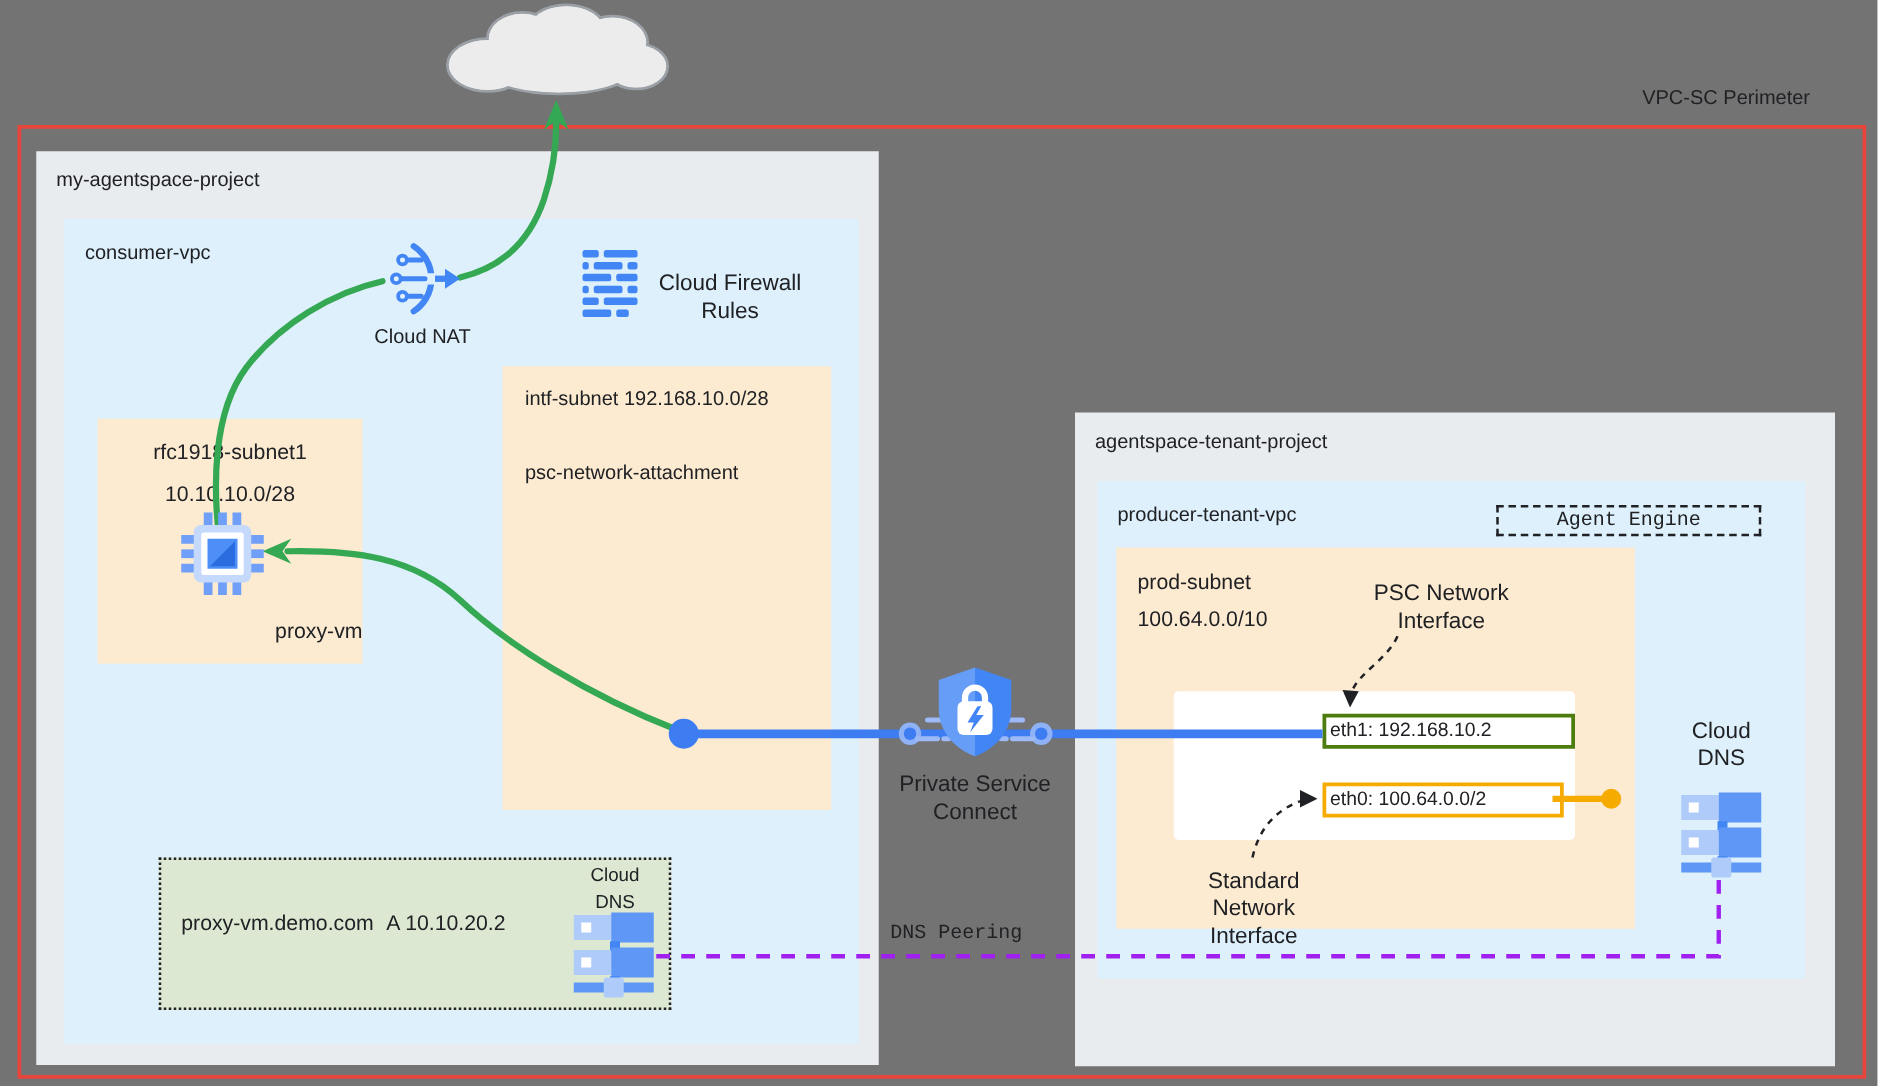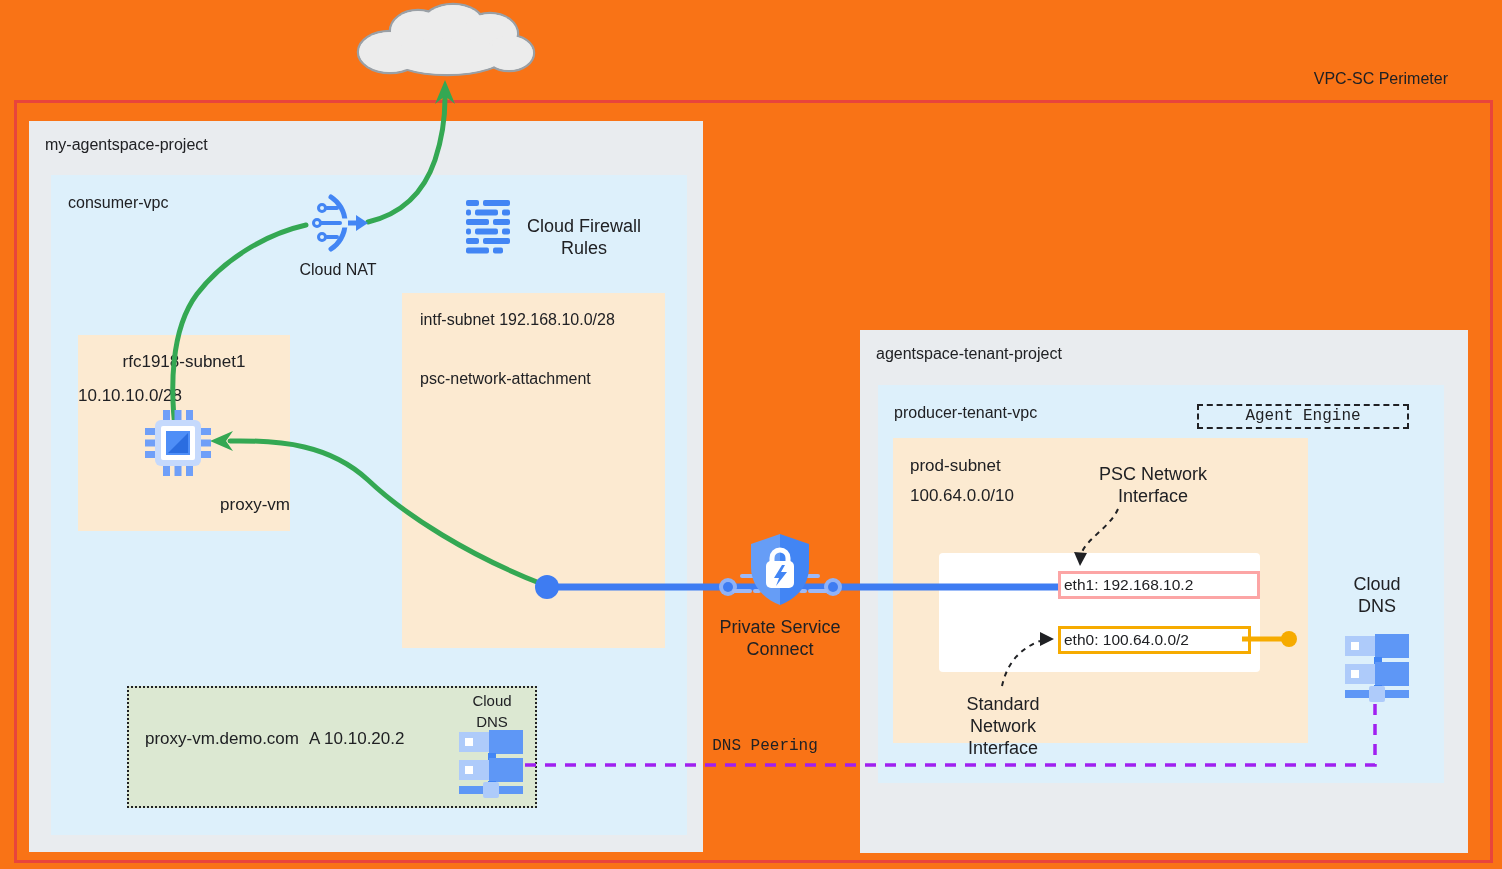--- a/index.html
+++ b/index.html
@@ -1,54 +1,54 @@
 <!DOCTYPE html>
 <html><head>
 <meta charset="utf-8">
 <style>
   html,body{margin:0;padding:0;background:#ffffff;}
   body{font-family:"Liberation Sans","DejaVu Sans",sans-serif;color:#202124;}
-  #canvas{position:relative;width:1502px;height:869px;background:#f97316;overflow:hidden;}
+  #canvas{position:relative;width:1502px;height:869px;background:#737373;overflow:hidden;}
   .box{position:absolute;box-sizing:border-box;}
   .lbl{position:absolute;font-size:16px;color:#202124;white-space:nowrap;}
   .lbl2{position:absolute;font-size:18px;color:#202124;text-align:center;line-height:22px;}
   #perimeter{left:14px;top:100px;width:1479px;height:763px;border:3px solid #e8453c;background:transparent;}
   #perimeter-label{left:1283px;top:70px;width:165px;font-size:16px;text-align:right;}
   #proj-left{left:29px;top:121px;width:674px;height:731px;background:#e9ecef;}
   #proj-left-label{left:45px;top:136px;}
   #consumer-vpc{left:51px;top:175px;width:636px;height:660px;background:#ddf0fb;}
   #consumer-vpc-label{left:68px;top:194px;}
   #nat-label{left:278px;top:261px;width:120px;text-align:center;}
   #firewall-label{left:520px;top:215px;width:128px;}
   #intf-subnet{left:402px;top:293px;width:263px;height:355px;background:#fcead1;}
   #intf-line1{left:420px;top:311px;}
   #intf-line2{left:420px;top:370px;}
   #rfc-subnet{left:78px;top:335px;width:212px;height:196px;background:#fcead1;}
   #rfc-name{left:78px;top:352px;width:212px;text-align:center;font-size:17px;}
-  #rfc-cidr{left:78px;top:386px;width:212px;font-size:17px;}
+  #rfc-cidr{left:78px;top:386px;width:212px;text-align:center;font-size:17px;}
   #proxy-vm-label{left:78px;top:495px;width:212px;text-align:right;font-size:17px;}
   #dns-zone{left:127px;top:686px;width:410px;height:122px;background:#dce8d2;border:2px dotted #202124;}
   #dns-record{left:145px;top:729px;font-size:17px;}
   #dns-record .gap{display:inline-block;width:10px;}
   #dns-zone-label{left:460px;top:690px;width:64px;font-size:15px;line-height:21px;}
   #psc-label{left:714px;top:616px;width:132px;}
   #dns-peering-label{left:705px;top:737px;width:120px;font-size:16px;text-align:center;font-family:Liberation Mono, monospace;}
   #proj-right{left:860px;top:330px;width:608px;height:523px;background:#e9ecef;}
   #proj-right-label{left:876px;top:345px;}
   #producer-vpc{left:878px;top:385px;width:566px;height:398px;background:#ddf0fb;}
   #producer-vpc-label{left:894px;top:404px;}
   #agent-engine{left:1197px;top:404px;width:212px;height:25px;border:2px dashed #202124;}
   #agent-engine-label{left:1197px;top:407px;width:212px;text-align:center;font-size:16px;font-family:Liberation Mono, monospace;}
   #prod-subnet{left:893px;top:438px;width:415px;height:305px;background:#fcead1;}
   #prod-name{left:910px;top:456px;font-size:17px;}
   #prod-cidr{left:910px;top:486px;font-size:17px;}
   #psc-if-label{left:1091px;top:463px;width:124px;}
   #vm-card{left:939px;top:553px;width:321px;height:119px;background:#ffffff;border-radius:4px;}
   .eth{position:absolute;background:#ffffff;font-size:15.5px;line-height:20px;padding:1px 3px;white-space:nowrap;}
-  #eth1{left:1058px;top:571px;width:190px;border:3px solid #fca5a5;}
+  #eth1{left:1058px;top:571px;width:190px;border:3px solid #4d7c0f;}
   #eth0{left:1058px;top:626px;width:181px;border:3px solid #f6ab00;}
   #std-if-label{left:931px;top:693px;width:144px;}
   #dns-right-label{left:1345px;top:573px;width:64px;}
   #internet-label{left:400px;top:32px;width:90px;text-align:center;font-size:19px;}
   svg.overlay{position:absolute;left:0;top:0;pointer-events:none;}
 </style>
 </head>
 <body>
 
 <div id="canvas">

